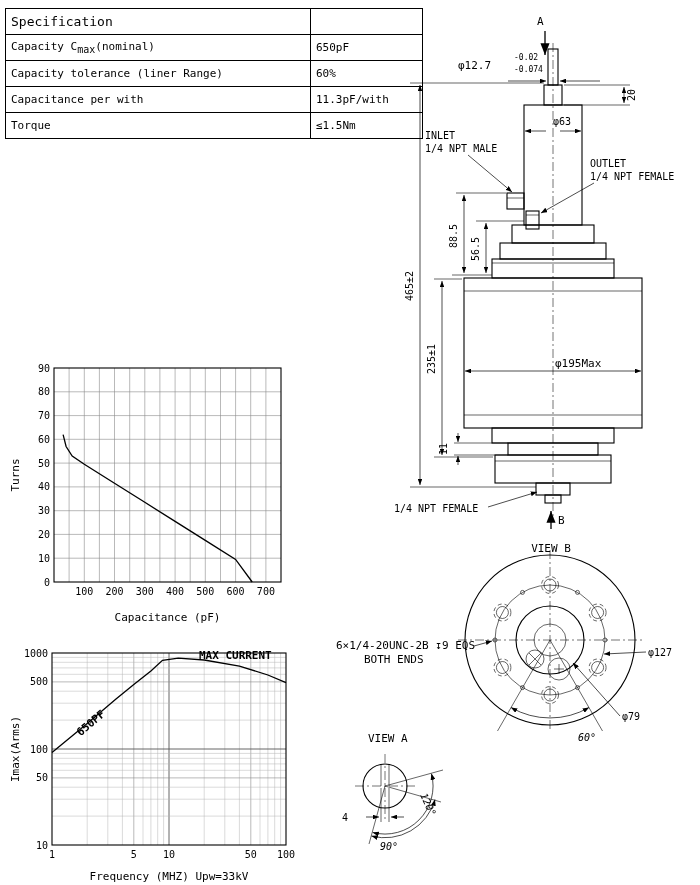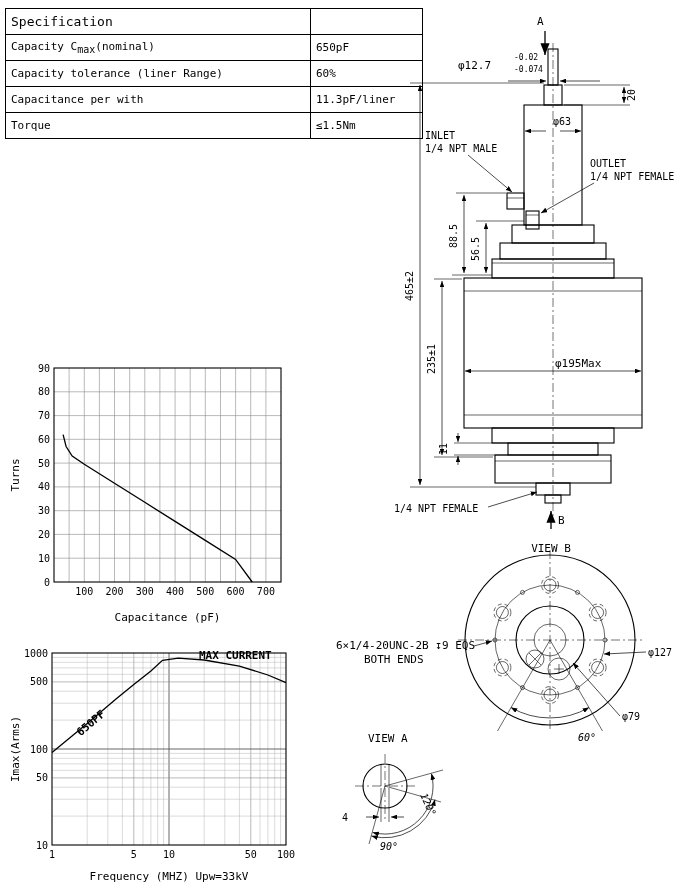--- a/index.html
+++ b/index.html
@@ -55,21 +55,21 @@
         <tr>
           <td><span>Capacity C</span><sub>max</sub><span>(nominal)</span></td>
           <td class="val">650pF</td>
         </tr>
         <tr>
           <td><span>Capacity tolerance (liner Range)</span></td>
           <td class="val">60%</td>
         </tr>
         <tr>
           <td><span>Capacitance per with</span></td>
-          <td class="val">11.3pF/liner</td>
+          <td class="val">11.3pF/with</td>
         </tr>
         <tr>
           <td><span>Torque</span></td>
           <td class="val">≤1.5Nm</td>
         </tr>
       </tbody>
   </table>
 
   <svg id="main-drawing" width="312" height="535" style="left:388px;top:3px;" viewBox="0 0 312 535">
     <defs>

